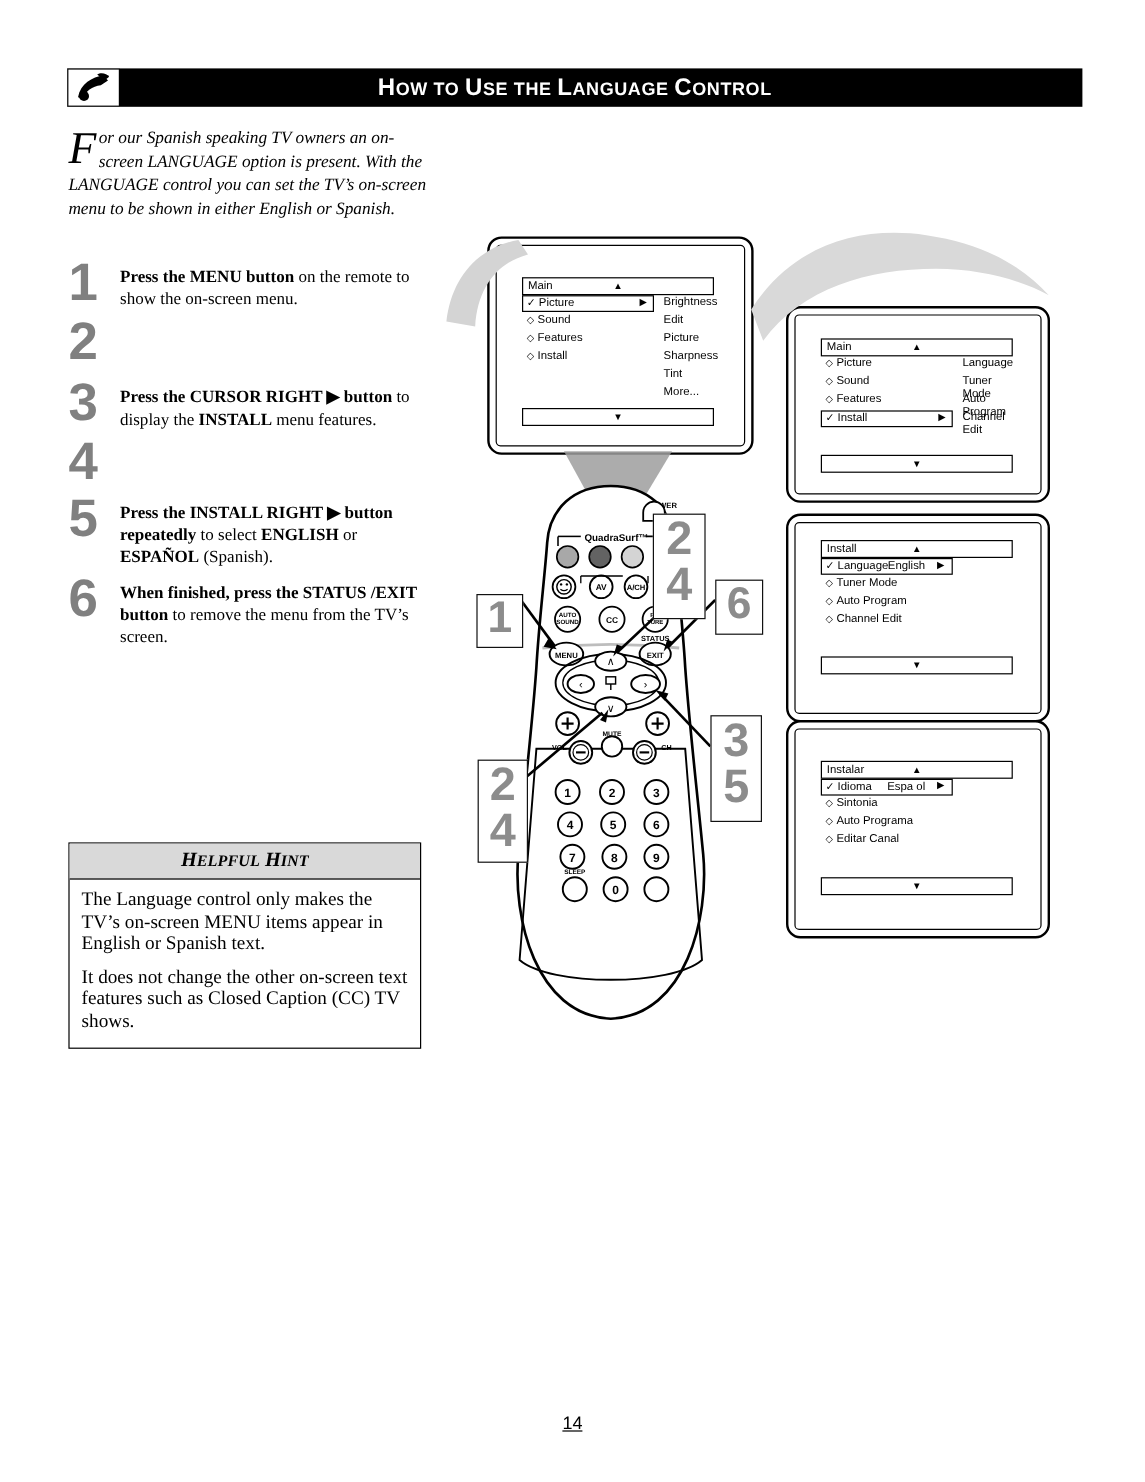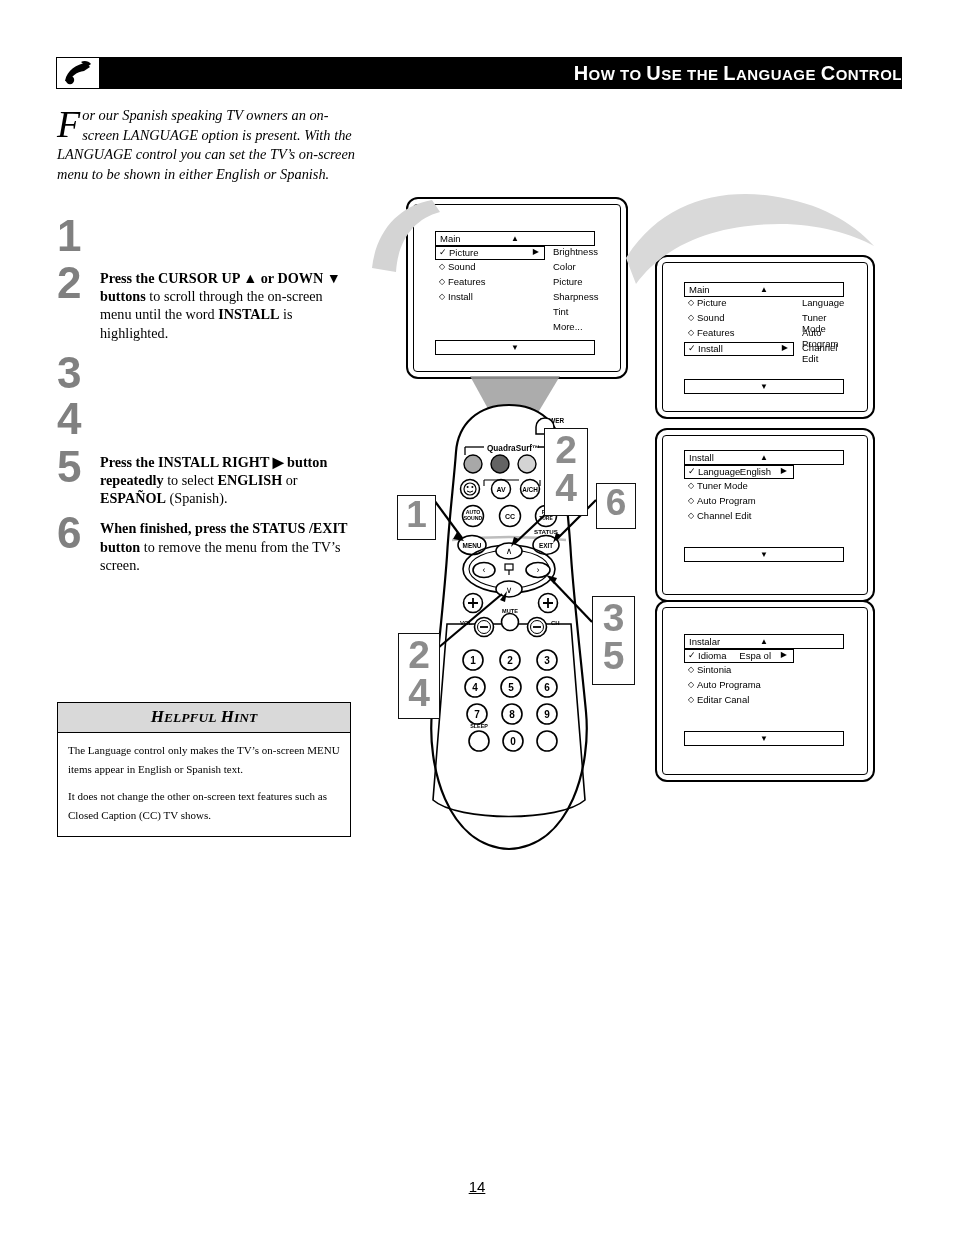--- a/index.html
+++ b/index.html
@@ -4,21 +4,21 @@
 <style>
   html,body{margin:0;padding:0;background:#fff;}
   body{width:954px;height:1235px;position:relative;font-family:"Liberation Serif",serif;color:#000;}
   .page{position:relative;width:954px;height:1235px;overflow:hidden;}
 
   
   .hdr{position:absolute;left:56px;top:57px;width:846px;height:32px;}
   .hdr-bar{position:absolute;left:0;top:0;width:846px;height:32px;background:#000;}
   .hdr-logo{position:absolute;left:0;top:0;width:44px;height:32px;background:#fff;border:1px solid #000;box-sizing:border-box;}
   .hdr-logo svg{display:block;margin:2px auto 0 auto;}
-  .hdr-title{position:absolute;left:0;top:0;width:846px;height:32px;line-height:32px;text-align:right;
+  .hdr-title{position:absolute;left:0;top:0;width:846px;height:32px;line-height:32px;text-align:center;
     color:#fff;font-family:"Liberation Sans",sans-serif;font-weight:bold;font-size:20px;letter-spacing:.5px;}
   .hdr-title .sc{font-size:15px;}
 
   
   .intro{position:absolute;left:57px;top:106px;width:300px;font-style:italic;font-size:14.4px;line-height:19.5px;text-align:left;}
   .intro .dropcap{float:left;font-size:38px;line-height:32px;padding:2px 2px 0 0;font-style:italic;}
 
   
   .steps{position:absolute;left:57px;top:222px;width:300px;}
   .step{position:relative;min-height:34px;margin-bottom:11px;}
@@ -30,21 +30,21 @@
   .s2{margin-bottom:17px;}
   .s3{margin-bottom:12px;}
   .s4{margin-bottom:14px;}
   .s5{margin-bottom:12px;}
 
   
   .hint{position:absolute;left:57px;top:702px;width:292px;border:1px solid #000;background:#fff;}
   .hint-head{background:#d9d9d9;border-bottom:1px solid #000;text-align:center;padding:4px 0 5px 0;
     font-style:italic;font-weight:bold;font-size:17px;}
   .hint-head .sc{font-size:13.5px;}
-  .hint-body{padding:8px 10px 10px 10px;font-size:11px;line-height:18.5px;}
+  .hint-body{padding:8px 10px 10px 10px;font-size:16px;line-height:18.5px;}
   .hint-body p{margin:0 0 9px 0;}
   .hint-body p:last-child{margin-bottom:2px;}
 
   
   .pageno{position:absolute;left:0;top:1178px;width:954px;text-align:center;
     font-family:"Liberation Sans",sans-serif;font-size:15px;text-decoration:underline;}
 
   
   .osd{font-family:"Liberation Sans",sans-serif;font-size:9.5px;color:#000;}
   .osd-title{border:1px solid #000;height:13px;position:relative;}
@@ -113,27 +113,28 @@
     </div>
   </div>
 
   <div class="intro">
     <span class="dropcap">F</span><span>or our Spanish speaking TV owners an on-screen LANGUAGE option is present. With the LANGUAGE control you can set the TV’s on-screen menu to be shown in either English or Spanish.</span>
   </div>
 
   <div class="steps" id="steps-slot">
       <div class="step s1">
         <div class="step-num">1</div>
+        <div class="step-txt"><b>Press the MENU button</b> on the remote to show the on-screen menu.</div>
       </div>
       <div class="step s2">
         <div class="step-num">2</div>
-        <div class="step-txt"><b>Press the CURSOR UP ▲ or DOWN ▼ buttons</b> to scroll through the on-screen menu until the word <b>INSTALL</b> is highlighted.</div>
       </div>
       <div class="step s3">
         <div class="step-num">3</div>
+        <div class="step-txt"><b>Press the CURSOR RIGHT ▶ button</b> to display the <b>INSTALL</b> menu features.</div>
       </div>
       <div class="step s4">
         <div class="step-num">4</div>
       </div>
       <div class="step s5">
         <div class="step-num">5</div>
         <div class="step-txt"><b>Press the INSTALL RIGHT ▶ button repeatedly</b> to select <b>ENGLISH</b> or <b>ESPAÑOL</b> (Spanish).</div>
       </div>
       <div class="step s6">
         <div class="step-num">6</div>
@@ -165,21 +166,21 @@
             <span class="lbl">Picture</span>
             <span class="arr">▶</span>
           </div>
           <div class="osd-right">Brightness</div>
         </div>
         <div class="osd-row">
           <div class="osd-left">
             <span class="bul">◇</span>
             <span class="lbl">Sound</span>
           </div>
-          <div class="osd-right">Color</div>
+          <div class="osd-right">Edit</div>
         </div>
         <div class="osd-row">
           <div class="osd-left">
             <span class="bul">◇</span>
             <span class="lbl">Features</span>
           </div>
           <div class="osd-right">Picture</div>
         </div>
         <div class="osd-row">
           <div class="osd-left">

